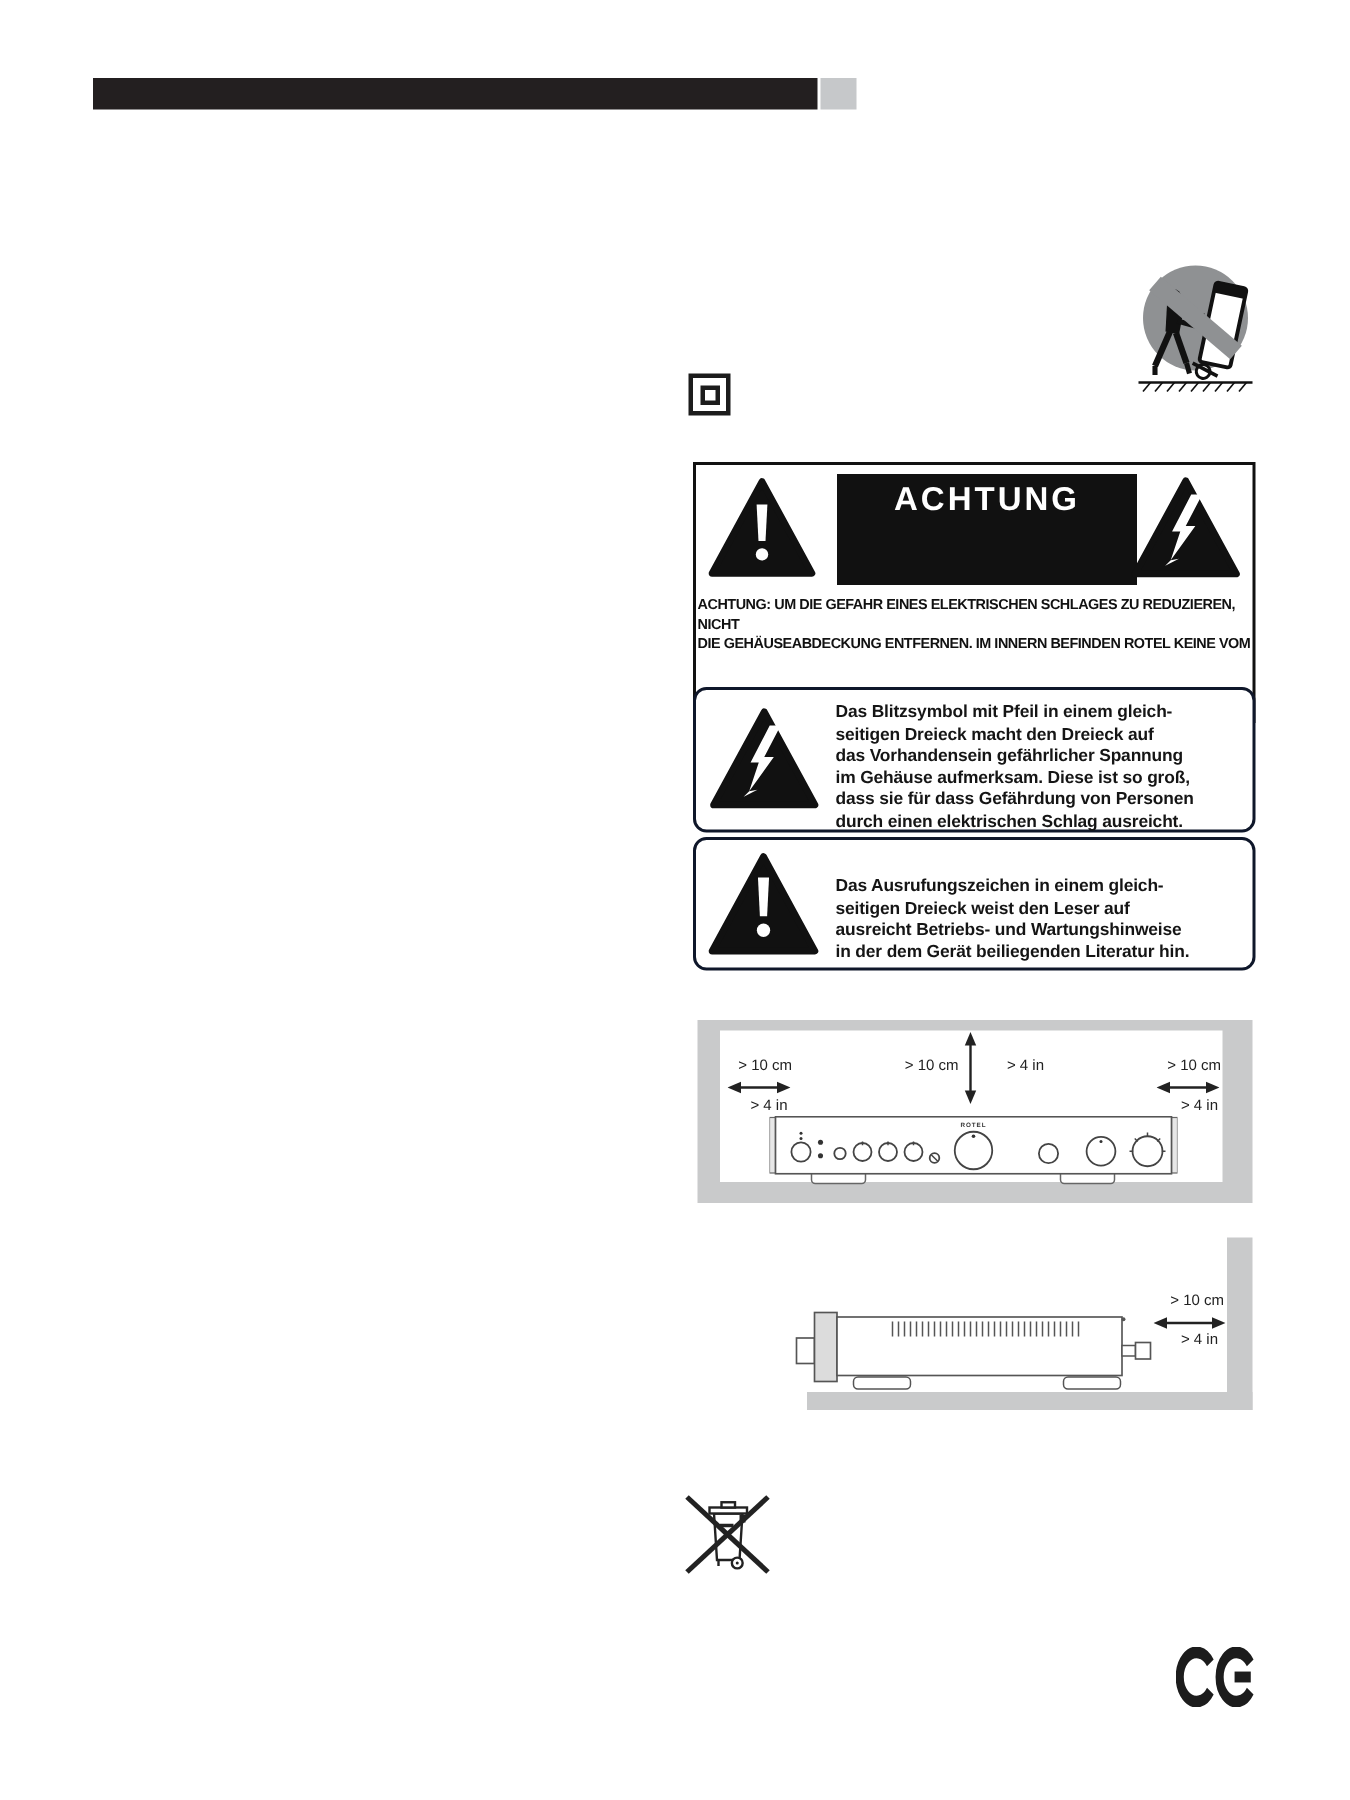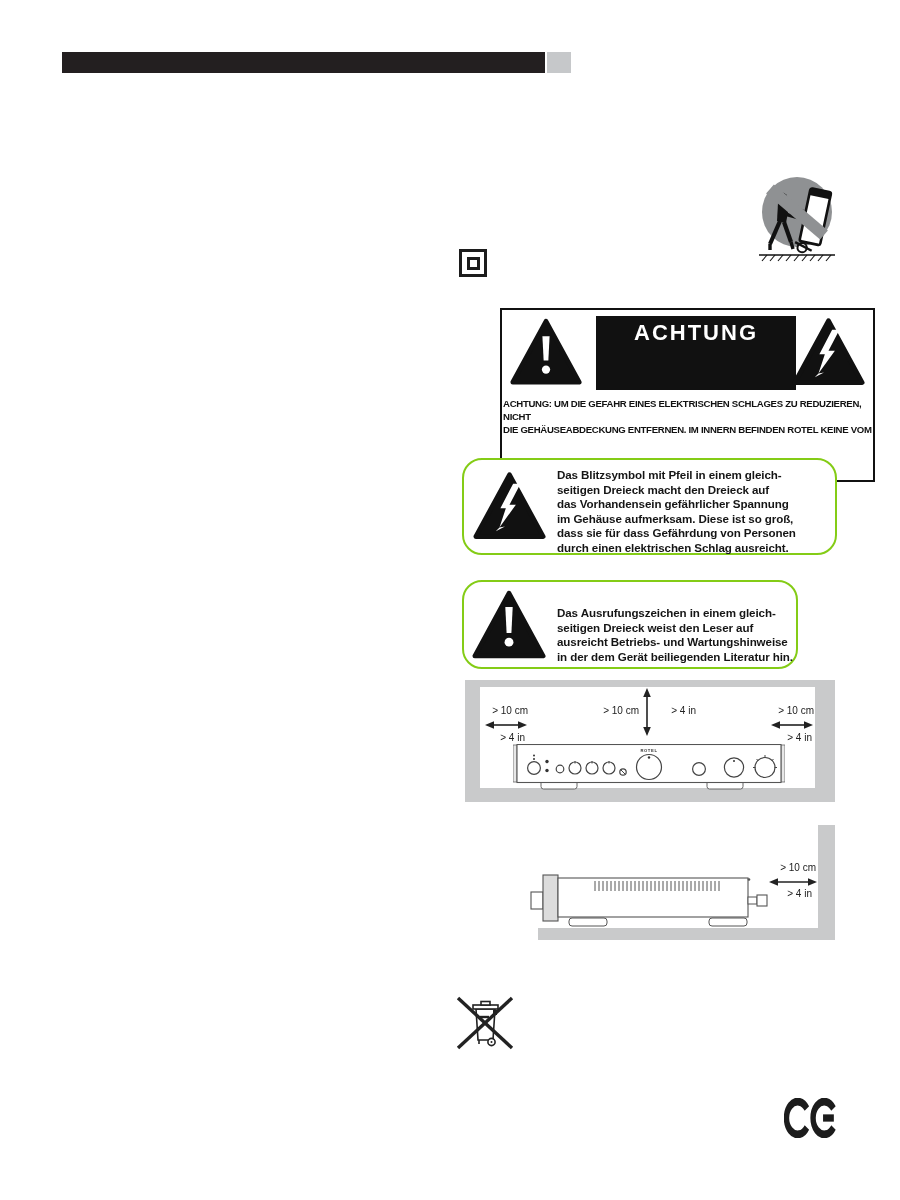--- a/index.html
+++ b/index.html
@@ -11,33 +11,33 @@
   .abs{position:absolute;}
   
   .hdr-bar{left:62px;top:52px;width:483px;height:21px;background:#231f20;}
   .hdr-sq{left:547px;top:52px;width:24px;height:21px;background:#c6c8ca;}
   
   .dbl{left:459px;top:249px;width:28px;height:28px;border:3px solid #1c1c1c;
        box-sizing:border-box;display:flex;align-items:center;justify-content:center;}
   .dbl-in{width:13px;height:13px;border:3px solid #1c1c1c;box-sizing:border-box;}
   
   .achtung{left:462px;top:308px;width:375px;height:174px;border:2px solid #111;
-           box-sizing:border-box;background:#fff;margin-left:38px;}
+           box-sizing:border-box;background:#fff;}
   .ach-black{position:absolute;left:94px;top:6px;width:200px;height:74px;background:#111;}
   .ach-title{position:absolute;left:0;right:0;top:4px;text-align:center;color:#fff;
              font-weight:bold;font-size:22px;letter-spacing:2px;}
   .ach-white{position:absolute;left:8px;right:8px;top:33px;bottom:3px;background:#fff;
              border:2px solid #111;text-align:center;font-weight:bold;font-size:11.5px;
              line-height:15px;padding-top:3px;box-sizing:border-box;letter-spacing:-0.2px;}
   .ach-body{position:absolute;left:1px;right:1px;top:87px;
             font-weight:bold;font-size:9.6px;line-height:13px;letter-spacing:-0.3px;color:#111;}
   
-  .note{border:2px solid #84cc16;border-radius:20px;box-sizing:border-box;background:#fff;}
+  .note{border:2px solid #0f172a;border-radius:9px;box-sizing:border-box;background:#fff;}
   .note1{left:462px;top:458px;width:375px;height:97px;}
-  .note2{left:462px;top:558px;width:336px;height:89px;margin-top:22px;}
+  .note2{left:462px;top:558px;width:375px;height:89px;}
   .note-text{position:absolute;left:93px;font-weight:bold;font-size:11.6px;
              line-height:14.6px;letter-spacing:-0.1px;color:#151515;}
   
   .frame{left:465px;top:680px;width:370px;height:122px;background:#c9cacb;}
   .frame-in{position:absolute;left:15px;top:7px;width:335px;height:101px;background:#fff;}
   .lbl{position:absolute;font-size:10px;color:#222;text-align:right;white-space:nowrap;}
   .wall{left:818px;top:825px;width:17px;height:115px;background:#c9cacb;}
   .floor{left:538px;top:928px;width:297px;height:12px;background:#c9cacb;}
   .icon-svg{display:block;}
 </style>

